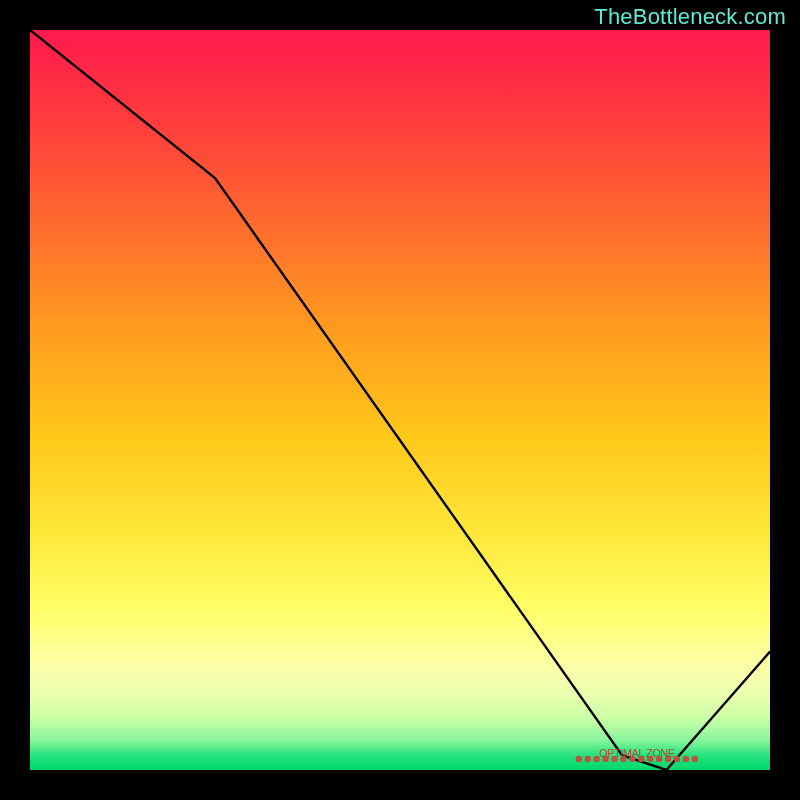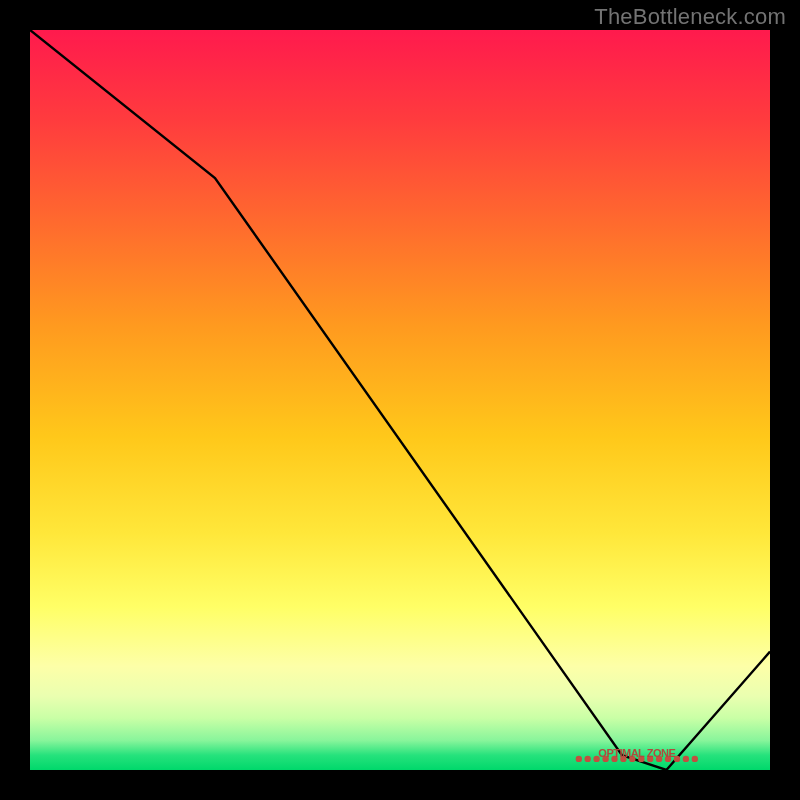--- a/index.html
+++ b/index.html
@@ -13,21 +13,21 @@
   }
   .wrap {
     position: relative;
     width: 800px;
     height: 800px;
   }
   .attrib {
     position: absolute;
     top: 4px;
     right: 14px;
-    color: #737373;
+    color: #5eead4;
     font-size: 22px;
     letter-spacing: 0.2px;
   }
   
   .plot {
     position: absolute;
     left: 30px;
     top: 30px;
     width: 740px;
     height: 740px;
@@ -54,21 +54,21 @@
     position: absolute;
     left: 0;
     top: 0;
     width: 740px;
     height: 740px;
   }
   .zone-label {
     position: absolute;
     color: #b04a3c;
     font-size: 11px;
-    font-weight: 700;
+    font-weight: 400;
     letter-spacing: -0.5px;
     white-space: nowrap;
     transform: translate(-50%, 0);
   }
 </style>
 </head>
 <body>
 
 <div class="wrap">
 

